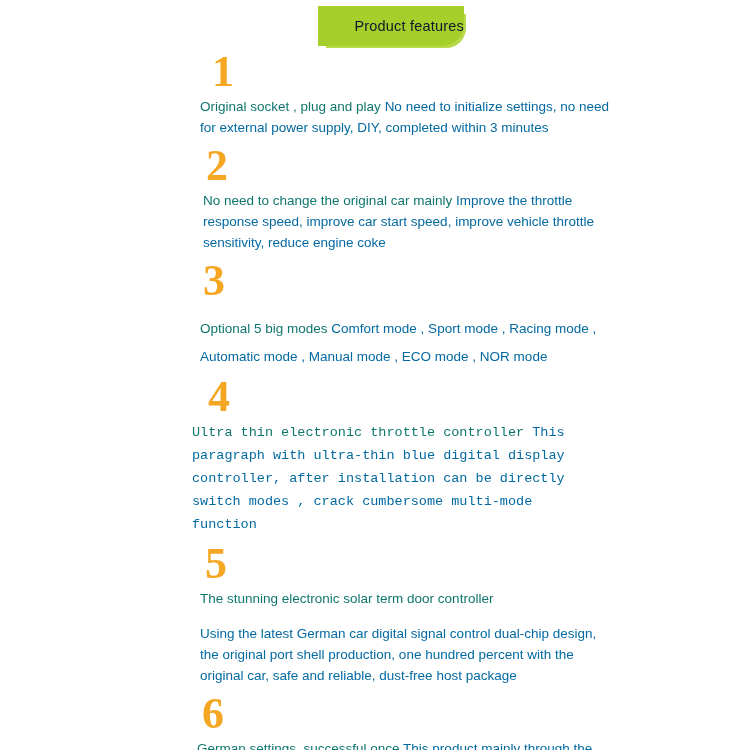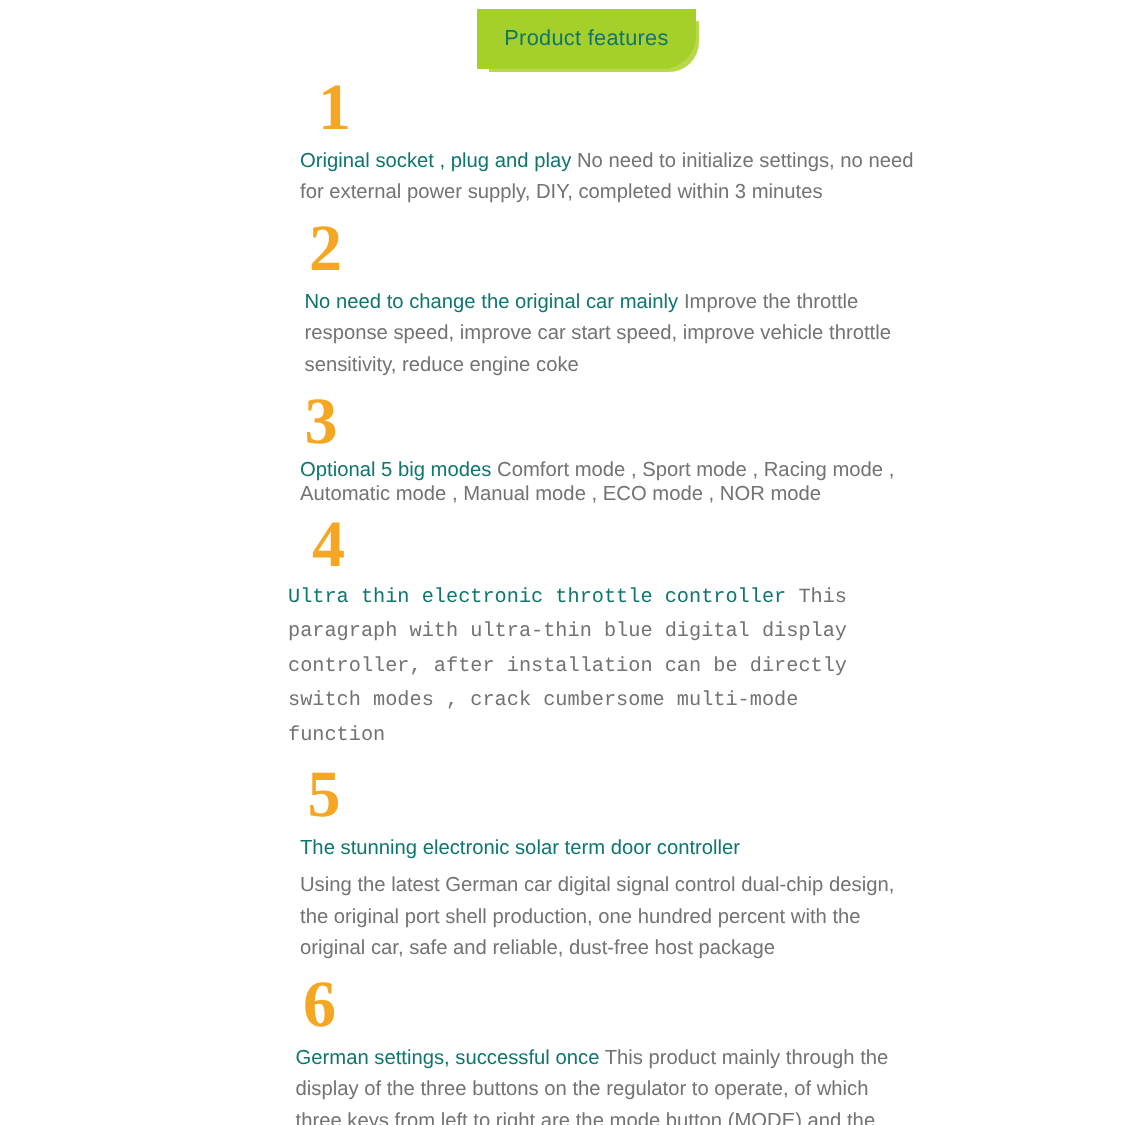--- a/index.html
+++ b/index.html
@@ -47,22 +47,22 @@
     border-radius: 0 0 20px 0;
     z-index: 0;
   }
   .header-title {
     position: absolute;
     top: 0;
     left: 0;
     width: 146px;
     height: 24px;
     line-height: 40px;
-    text-align: center;
-    color: #0f766e;
+    text-align: right;
+    color: #0f172a;
     font-size: 14.5px;
     letter-spacing: 0.2px;
     z-index: 2;
   }
 
   
   .features {
     position: absolute;
     top: 50px;
     left: 0;
@@ -82,39 +82,39 @@
   }
   .body-text {
     font-size: 13.5px;
     line-height: 21px;
     color: #4a4a4a;
   }
   .lead {
     color: #0f766e;
   }
   .rest {
-    color: #737373;
+    color: #0369a1;
   }
 
   
   .f1 .num { margin-left: 212px; }
   .f1 .body-text { margin: 2px 0 0 200px; width: 420px; }
 
   .f2 .num { margin-left: 206px; margin-top: 6px; }
   .f2 .body-text { margin: 2px 0 0 203px; width: 400px; }
 
   .f3 .num { margin-left: 203px; margin-top: 6px; }
-  .f3 .body-text { margin: 2px 0 0 200px; width: 400px; line-height: 16px; }
+  .f3 .body-text { margin: 12px 0 0 200px; width: 400px; line-height: 28px; }
 
   .f4 .num { margin-left: 208px; margin-top: 4px; }
   .f4 .body-text { margin: 2px 0 0 192px; width: 410px; line-height: 23px; font-family: Liberation Mono, monospace; }
 
   .f5 .num { margin-left: 205px; margin-top: 6px; }
   .f5 .body-text { margin: 2px 0 0 200px; width: 400px; }
-  .f5 .lead { display: block; margin-bottom: 4px; }
+  .f5 .lead { display: block; margin-bottom: 14px; }
 
   .f6 .num { margin-left: 202px; margin-top: 6px; }
   .f6 .body-text { margin: 2px 0 0 197px; width: 400px; }
 </style>
 </head>
 <body>
 
 <div class="page">
 
   <div class="header">

